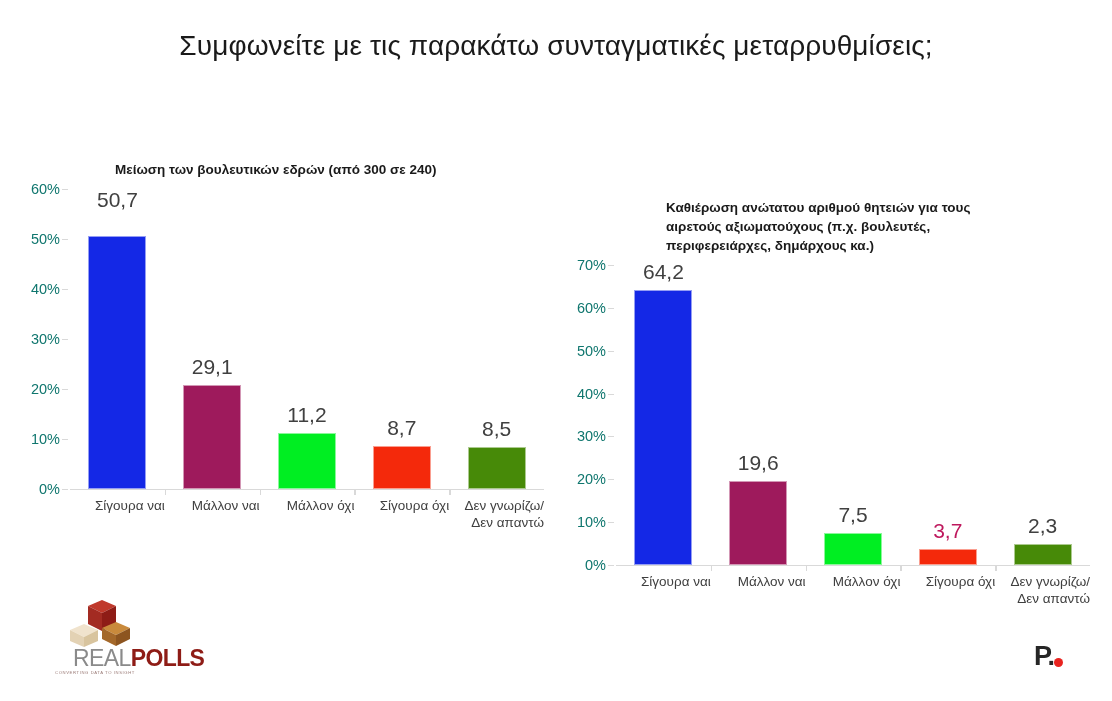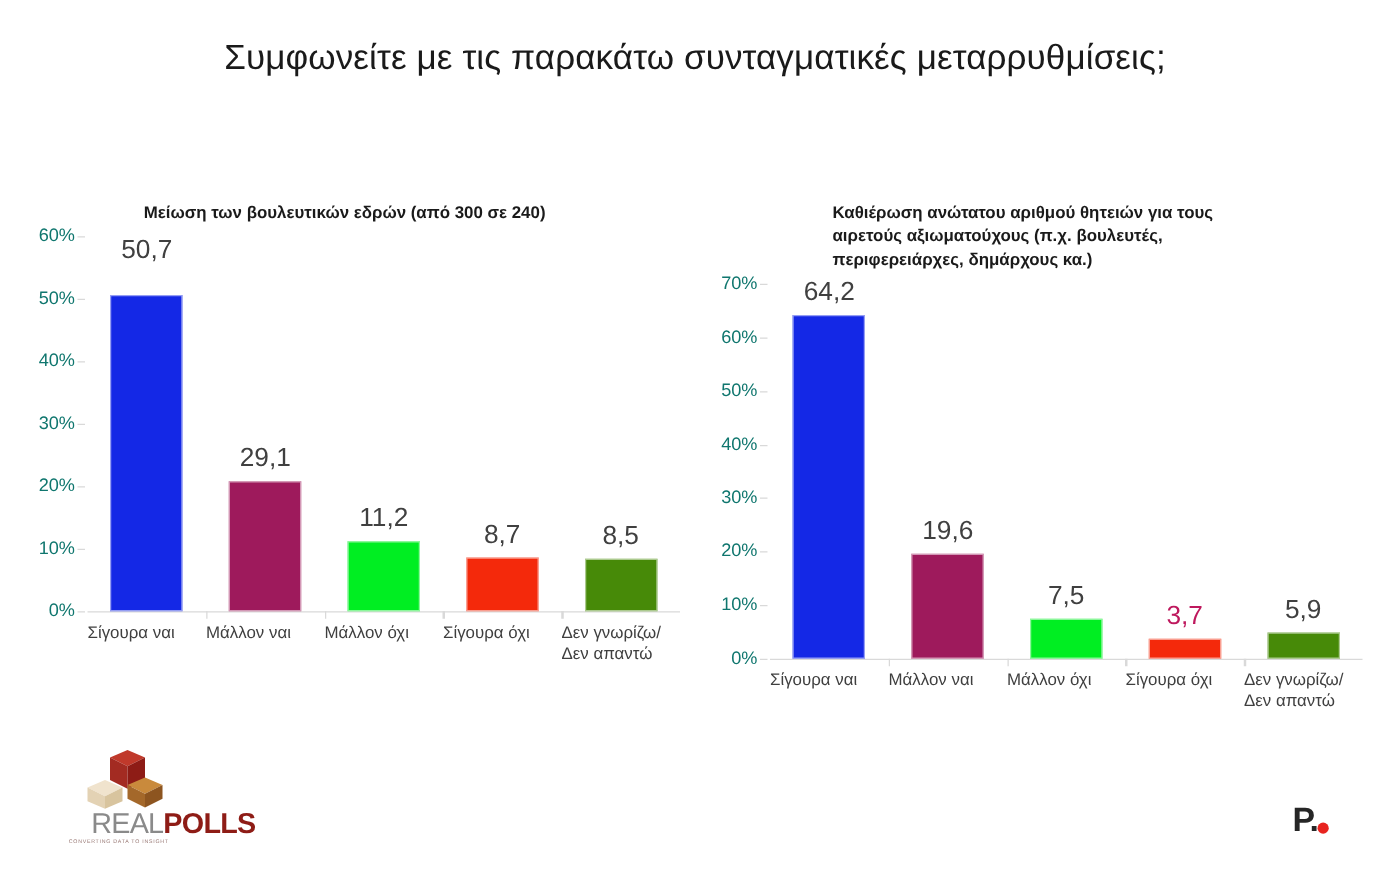--- a/index.html
+++ b/index.html
@@ -39,21 +39,21 @@
 
   .panel-title {
     font-size: 13.5px;
     font-weight: bold;
     color: #1a1a1a;
     text-align: left;
     line-height: 19px;
     margin: 0 auto;
   }
   .panel.left  .panel-title { width: 330px; }
-  .panel.right .panel-title { width: 320px; }
+  .panel.right .panel-title { width: 320px; margin-top: 38px; }
 
   
   .plot {
     position: relative;
     margin-top: 10px;
   }
   .plot-inner {
     position: relative;
     height: 300px;
   }
@@ -122,21 +122,21 @@
   }
   .x-labels {
     position: absolute;
     left: 60px;
     right: 6px;
     top: 308px;
     display: flex;
   }
   .x-label {
     flex: 1 1 0;
-    text-align: left;
+    text-align: right;
     font-size: 13.5px;
     color: #3f3f3f;
     line-height: 17px;
     white-space: pre-line;
   }
 
   
   .realpolls-logo {
     position: absolute;
     left: 30px;
@@ -283,21 +283,21 @@
           </div>
           <div class="col">
             <div class="bar-value" style="bottom: 40.1429px; color: rgb(64, 64, 64);">7,5</div>
             <div class="bar" style="height: 32.1429px; background: rgb(0, 238, 34);"></div>
           </div>
           <div class="col">
             <div class="bar-value" style="bottom: 23.8571px; color: #be185d;">3,7</div>
             <div class="bar" style="height: 15.8571px; background: rgb(244, 41, 11);"></div>
           </div>
           <div class="col">
-            <div class="bar-value" style="bottom: 29px; color: rgb(64, 64, 64);">5,9</div>
+            <div class="bar-value" style="bottom: 29px; color: rgb(64, 64, 64);">2,3</div>
             <div class="bar" style="height: 21px; background: rgb(71, 138, 8);"></div>
           </div>
         </div>
     <div class="y-axis-tickmark" style="top: 0px;"></div>
         <div class="y-axis-tickmark" style="top: 42.8571px;"></div>
         <div class="y-axis-tickmark" style="top: 85.7143px;"></div>
         <div class="y-axis-tickmark" style="top: 128.571px;"></div>
         <div class="y-axis-tickmark" style="top: 171.429px;"></div>
         <div class="y-axis-tickmark" style="top: 214.286px;"></div>
         <div class="y-axis-tickmark" style="top: 257.143px;"></div>

